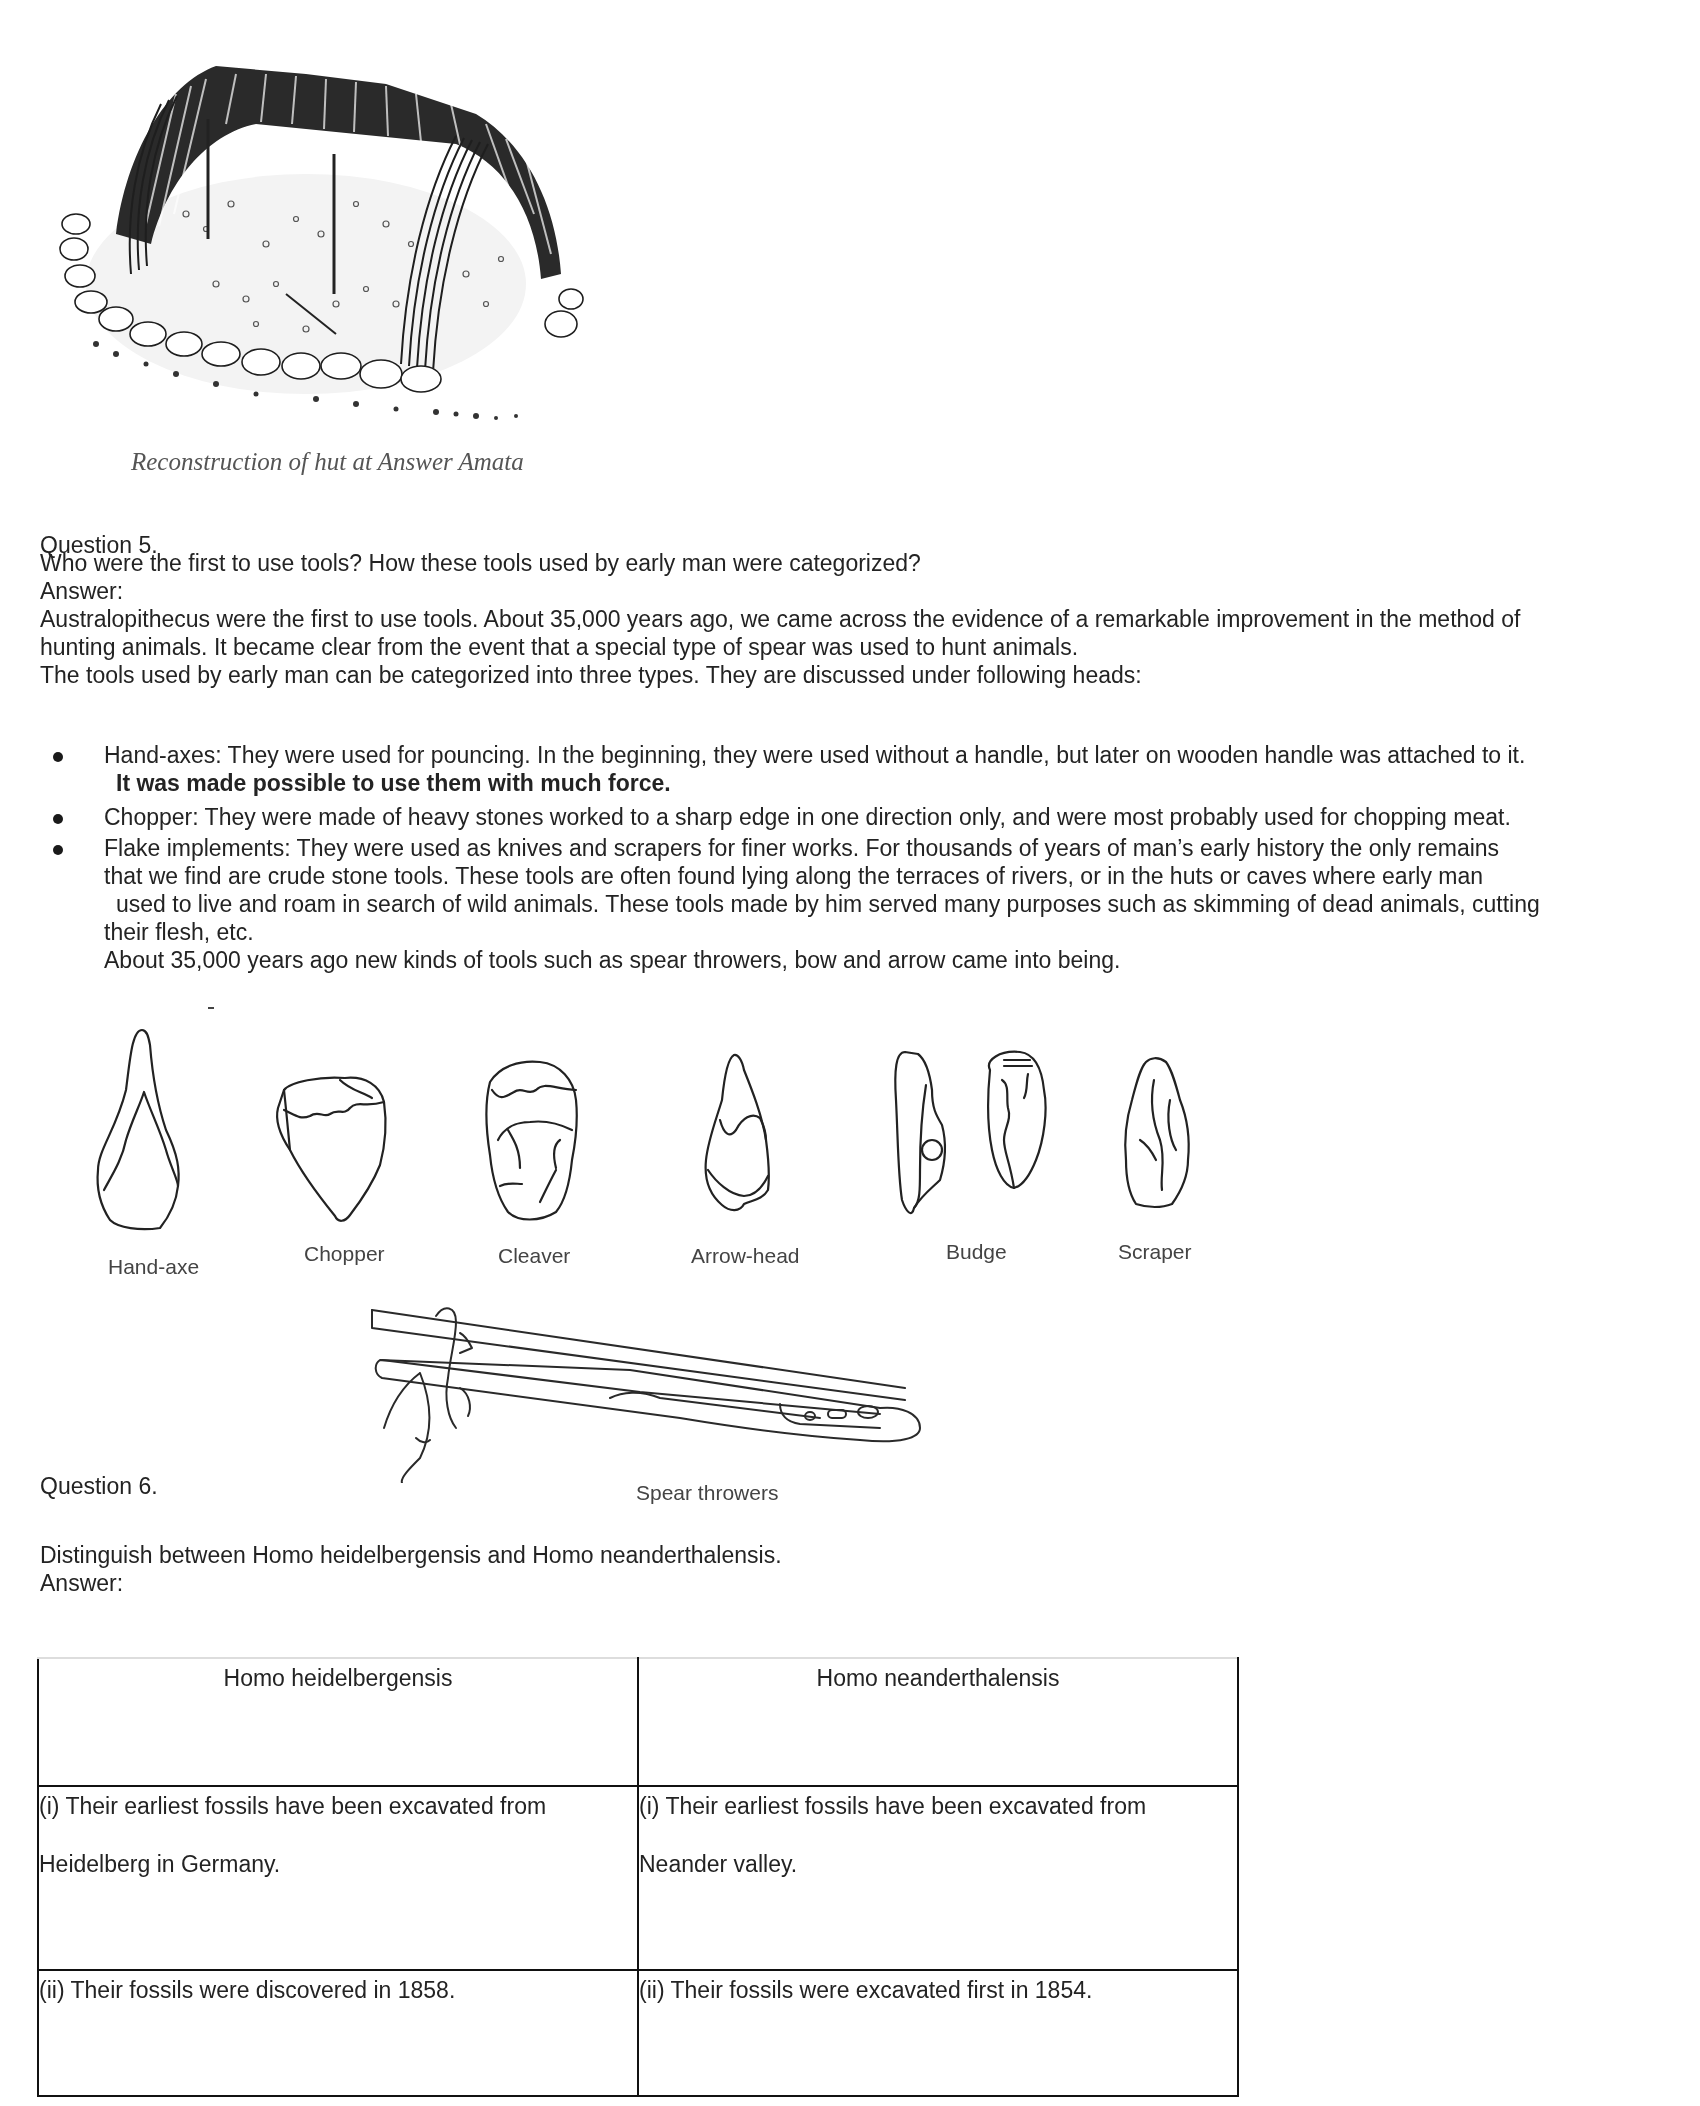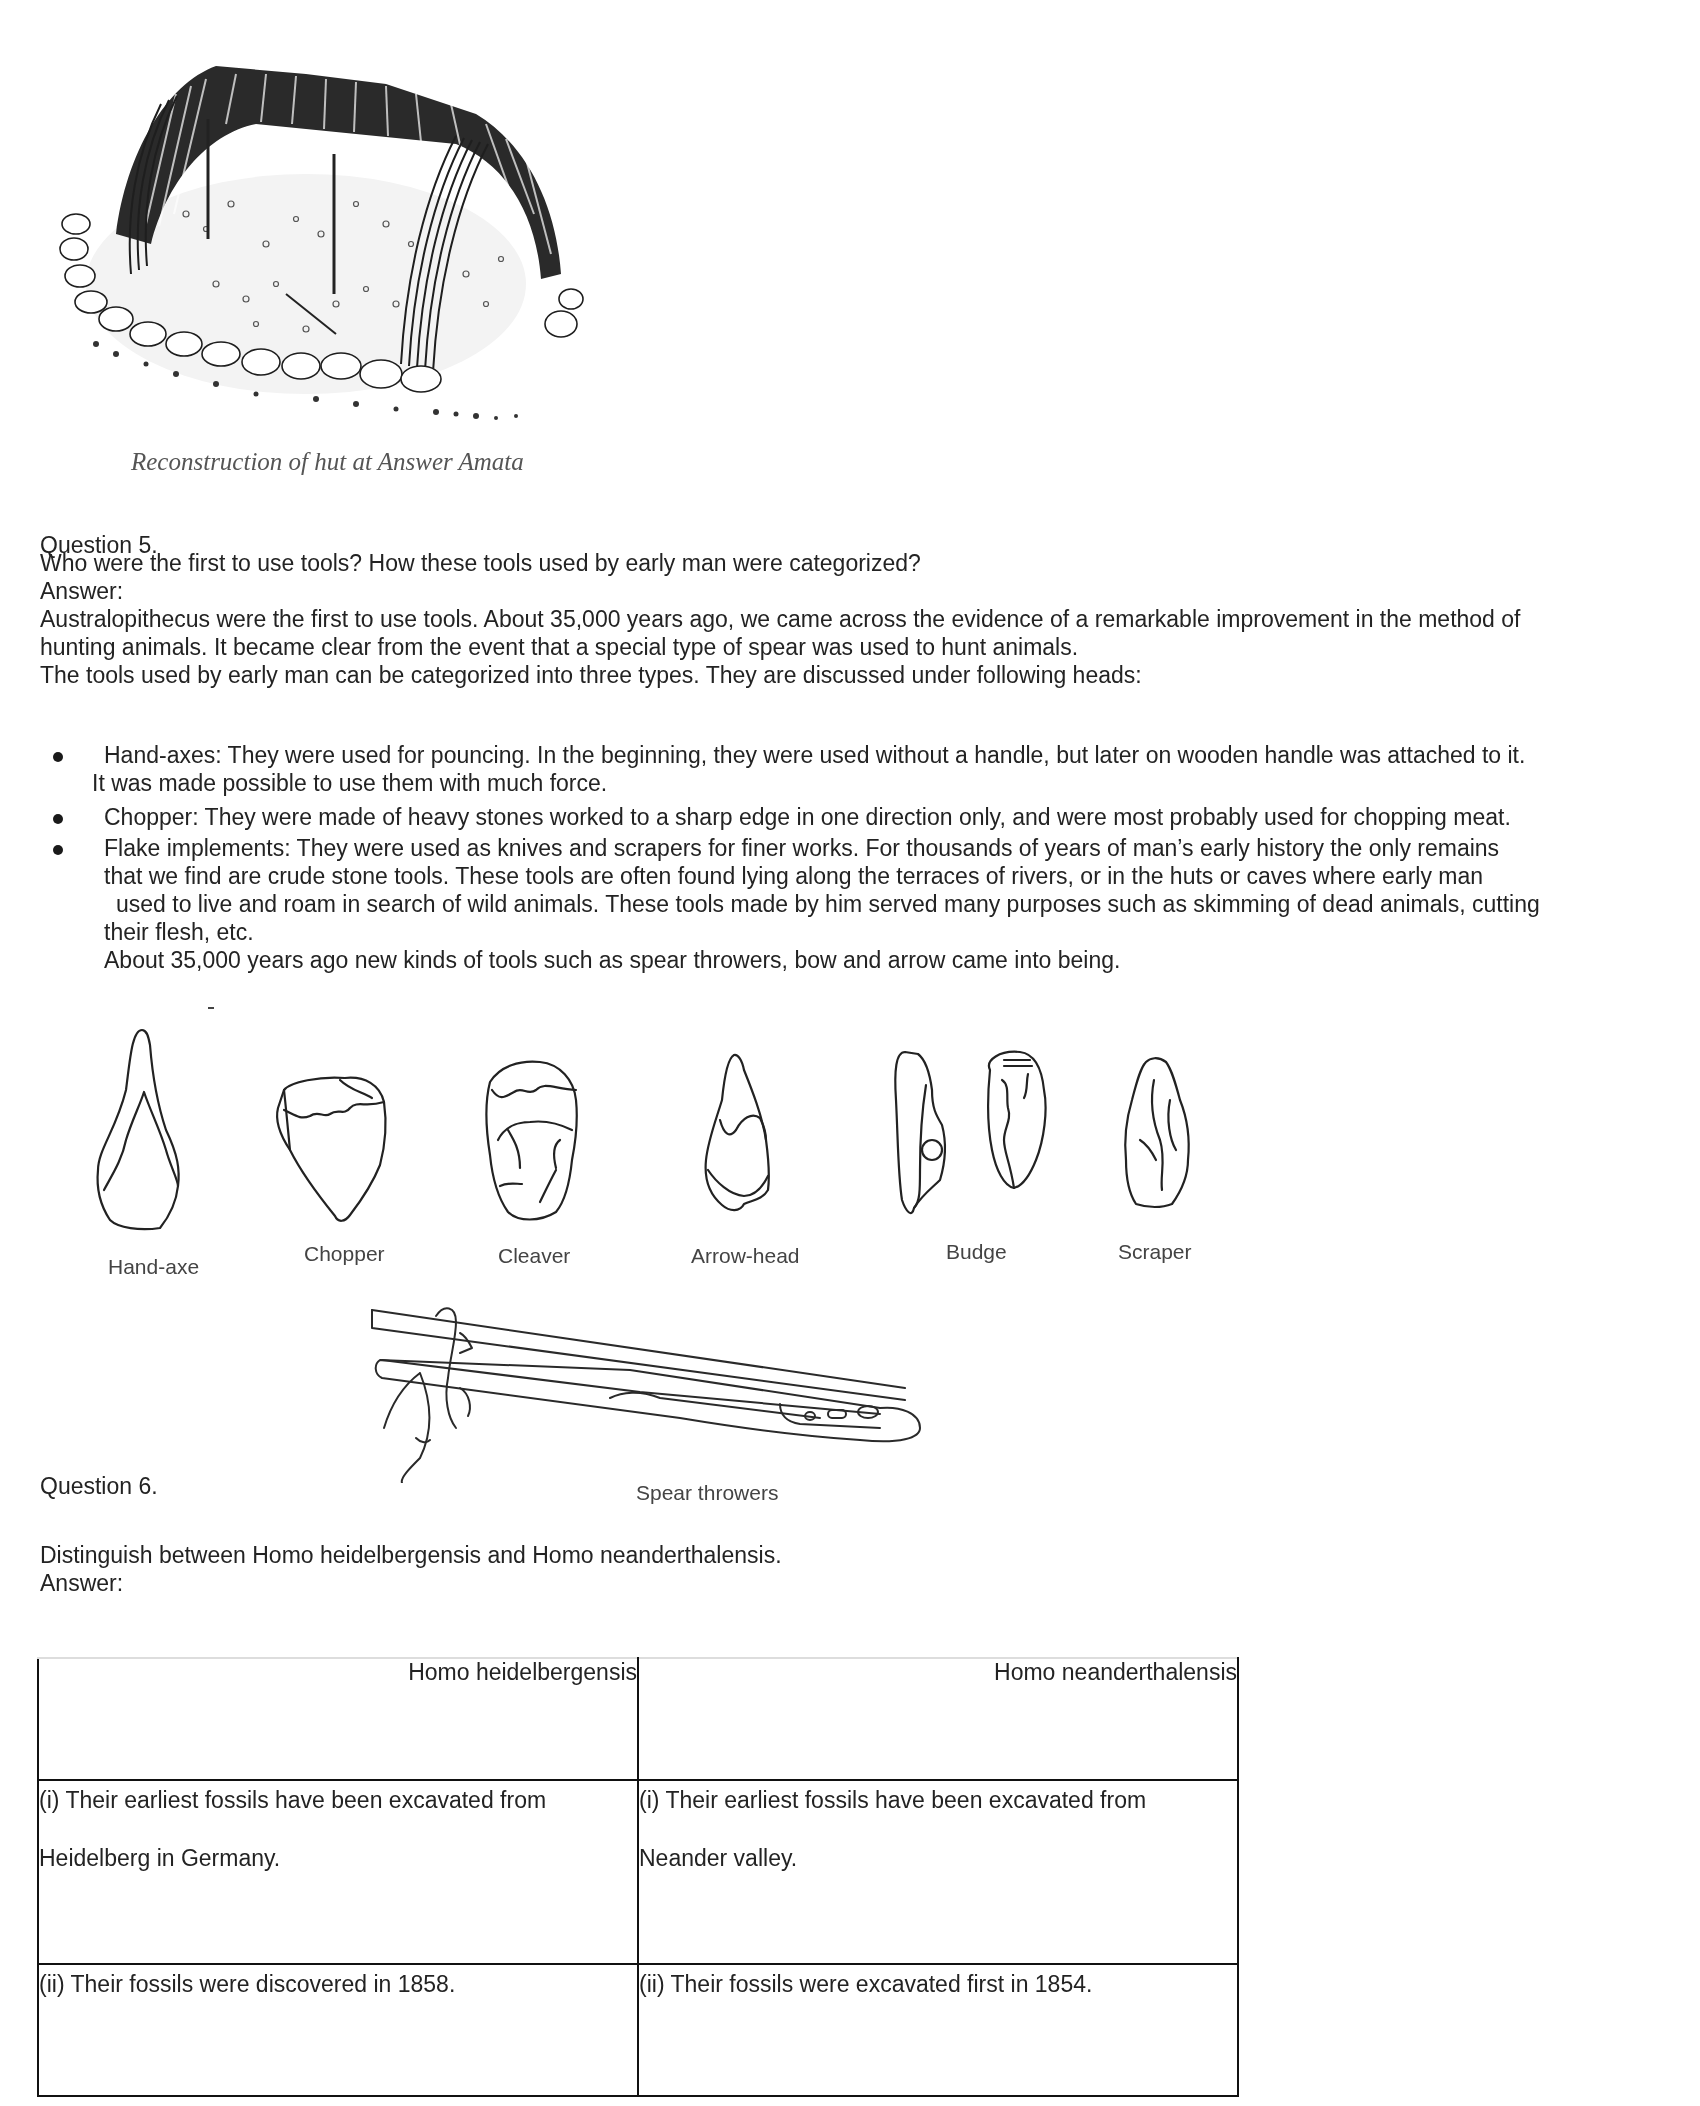--- a/index.html
+++ b/index.html
@@ -6,21 +6,21 @@
   body { width:1700px; height:2106px; position:relative; overflow:hidden;
          font-family:"Liberation Sans", sans-serif; color:#222222; }
   .abs { position:absolute; }
   .fig { position:absolute; }
   .caption-italic { font-family:"Liberation Serif", serif; font-style:italic; font-size:25px; color:#555555; white-space:nowrap; }
   .tool-label { font-family:"Liberation Sans", sans-serif; font-size:21px; color:#444444; white-space:nowrap; position:absolute; }
   .bullet { position:absolute; width:10px; height:10px; border-radius:50%; background:#1a1a1a; }
   .para { position:absolute; left:40px; font-size:23px; line-height:28px; color:#232323; white-space:nowrap; }
   table.cmp { position:absolute; left:37px; top:1657px; width:1202px; height:440px; border-collapse:collapse; table-layout:fixed; }
   table.cmp td { border:2px solid #111; vertical-align:top; padding:0; font-size:23px; color:#232323; }
-  table.cmp tr.head td { border-top:2px solid #dddddd; text-align:right; height:120px; }
+  table.cmp tr.head td { border-top:2px solid #dddddd; text-align:center; padding-top:6px; height:120px; }
   table.cmp tr.r1 td { height:182px; }
   table.cmp td .l1 { display:block; line-height:28px; padding-top:5px; }
   table.cmp td .l2 { display:block; line-height:28px; padding-top:30px; }
 </style>
 </head>
 <body>
 
 <div class="fig" style="left:56px; top:44px; width:536px; height:394px;">
   <svg width="536" height="394" viewBox="0 0 536 394">
 
@@ -126,21 +126,21 @@
 <div class="para" style="top:549px;">Who were the first to use tools? How these tools used by early man were categorized?</div>
 <div class="para" style="top:577px;">Answer:</div>
 <div class="para" style="top:605px;">Australopithecus were the first to use tools. About 35,000 years ago, we came across the evidence of a remarkable improvement in the method of</div>
 <div class="para" style="top:633px;">hunting animals. It became clear from the event that a special type of spear was used to hunt animals.</div>
 <div class="para" style="top:661px;">The tools used by early man can be categorized into three types. They are discussed under following heads:</div>
 
 <div>
   <div>
     <span class="bullet" style="left:53px; top:752px;"></span>
     <div class="para" style="left:104px; top:741px;">Hand-axes: They were used for pouncing. In the beginning, they were used without a handle, but later on wooden handle was attached to it.</div>
-    <div class="para" style="left:92px; top:769px;">It was made possible to use them with much force.</div>
+    <div class="para" style="left:116px; top:769px;font-weight:bold;">It was made possible to use them with much force.</div>
   </div>
   <div>
     <span class="bullet" style="left:53px; top:814px;"></span>
     <div class="para" style="left:104px; top:803px;">Chopper: They were made of heavy stones worked to a sharp edge in one direction only, and were most probably used for chopping meat.</div>
   </div>
   <div>
     <span class="bullet" style="left:53px; top:845px;"></span>
     <div class="para" style="left:104px; top:834px;">Flake implements: They were used as knives and scrapers for finer works. For thousands of years of man’s early history the only remains</div>
     <div class="para" style="left:104px; top:862px;">that we find are crude stone tools. These tools are often found lying along the terraces of rivers, or in the huts or caves where early man</div>
     <div class="para" style="left:104px; top:890px;margin-left:12px;">used to live and roam in search of wild animals. These tools made by him served many purposes such as skimming of dead animals, cutting</div>

